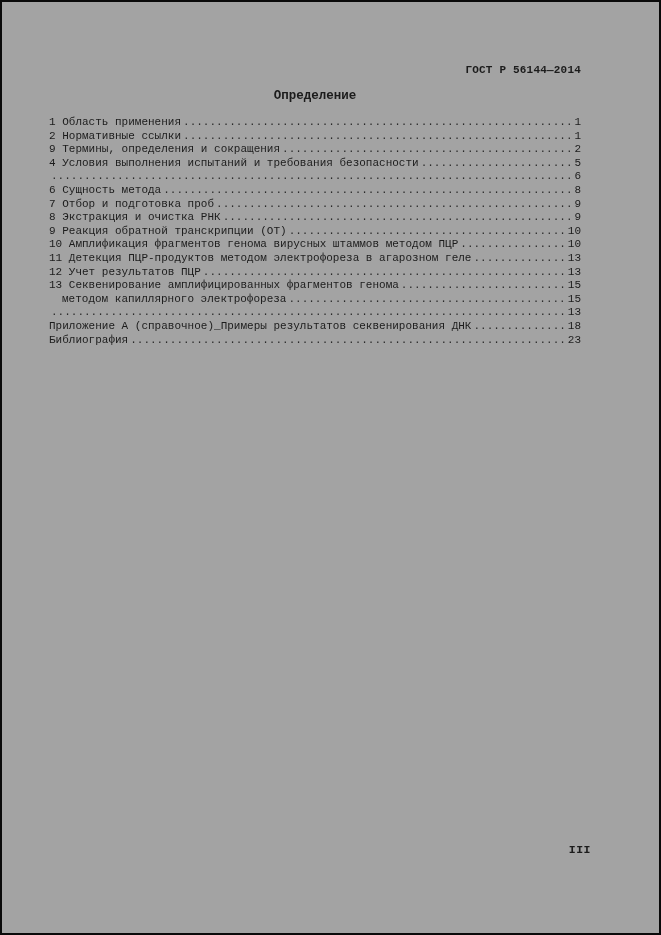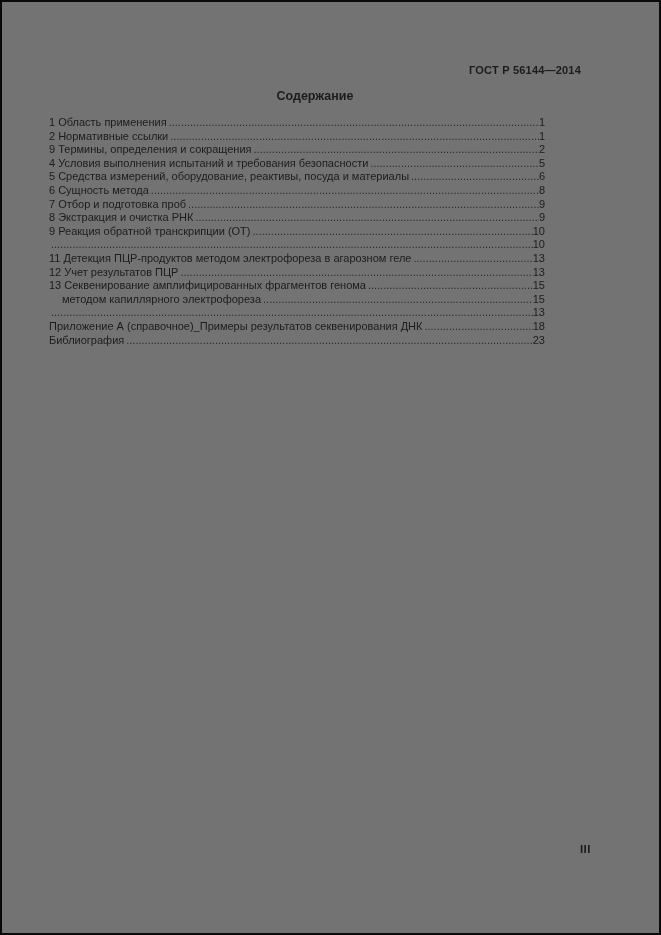--- a/index.html
+++ b/index.html
@@ -1,43 +1,43 @@
 <!DOCTYPE html>
 <html><head>
 <meta charset="utf-8">
 <style>
   html, body { margin: 0; padding: 0; background: #ffffff; }
   .page {
     position: relative;
     width: 661px;
     height: 935px;
     box-sizing: border-box;
-    background: #737373;
+    background: #a3a3a3;
     border: 2px solid #0a0a0a;
-    font-family: Liberation Sans, sans-serif;
+    font-family: Liberation Mono, monospace;
     color: #1c1c1c;
     overflow: hidden;
   }
   .doc-number {
     margin: 62px 78px 0 47px;
     text-align: right;
     font-size: 11px;
     font-weight: bold;
     letter-spacing: 0.2px;
     line-height: 13px;
   }
   .doc-title {
     margin: 12px 78px 0 47px;
     text-align: center;
     font-size: 12.5px;
     font-weight: bold;
     line-height: 15px;
   }
   .toc {
-    margin: 12px 114px 0 47px;
+    margin: 12px 78px 0 47px;
     font-size: 11px;
     line-height: 13.6px;
   }
   .toc-row {
     display: flex;
     align-items: baseline;
     white-space: nowrap;
   }
   .toc-row.indent .toc-text { padding-left: 13px; text-align: right; }
   .toc-text { flex: 0 0 auto; }
@@ -60,21 +60,21 @@
     font-weight: bold;
     letter-spacing: 0.5px;
   }
 </style>
 </head>
 <body>
 
 <div class="page">
   <div class="doc-number">ГОСТ Р 56144—2014</div>
 
-  <div class="doc-title">Содержание</div>
+  <div class="doc-title">Определение</div>
 
   <div class="toc">
       <div class="toc-row">
         <span class="toc-text">1 Область применения</span>
         <span class="toc-leader">............................................................................................................................................................................................................................................................................................................</span>
         <span class="toc-page">1</span>
       </div>
       <div class="toc-row">
         <span class="toc-text">2 Нормативные ссылки</span>
         <span class="toc-leader">............................................................................................................................................................................................................................................................................................................</span>
@@ -84,21 +84,20 @@
         <span class="toc-text">9 Термины, определения и сокращения</span>
         <span class="toc-leader">............................................................................................................................................................................................................................................................................................................</span>
         <span class="toc-page">2</span>
       </div>
       <div class="toc-row">
         <span class="toc-text">4 Условия выполнения испытаний и требования безопасности</span>
         <span class="toc-leader">............................................................................................................................................................................................................................................................................................................</span>
         <span class="toc-page">5</span>
       </div>
       <div class="toc-row">
-        <span class="toc-text">5 Средства измерений, оборудование, реактивы, посуда и материалы</span>
         <span class="toc-leader">............................................................................................................................................................................................................................................................................................................</span>
         <span class="toc-page">6</span>
       </div>
       <div class="toc-row">
         <span class="toc-text">6 Сущность метода</span>
         <span class="toc-leader">............................................................................................................................................................................................................................................................................................................</span>
         <span class="toc-page">8</span>
       </div>
       <div class="toc-row">
         <span class="toc-text">7 Отбор и подготовка проб</span>
@@ -109,20 +108,21 @@
         <span class="toc-text">8 Экстракция и очистка РНК</span>
         <span class="toc-leader">............................................................................................................................................................................................................................................................................................................</span>
         <span class="toc-page">9</span>
       </div>
       <div class="toc-row">
         <span class="toc-text">9 Реакция обратной транскрипции (ОТ)</span>
         <span class="toc-leader">............................................................................................................................................................................................................................................................................................................</span>
         <span class="toc-page">10</span>
       </div>
       <div class="toc-row">
+        <span class="toc-text">10 Амплификация фрагментов генома вирусных штаммов методом ПЦР</span>
         <span class="toc-leader">............................................................................................................................................................................................................................................................................................................</span>
         <span class="toc-page">10</span>
       </div>
       <div class="toc-row">
         <span class="toc-text">11 Детекция ПЦР-продуктов методом электрофореза в агарозном геле</span>
         <span class="toc-leader">............................................................................................................................................................................................................................................................................................................</span>
         <span class="toc-page">13</span>
       </div>
       <div class="toc-row">
         <span class="toc-text">12 Учет результатов ПЦР</span>

